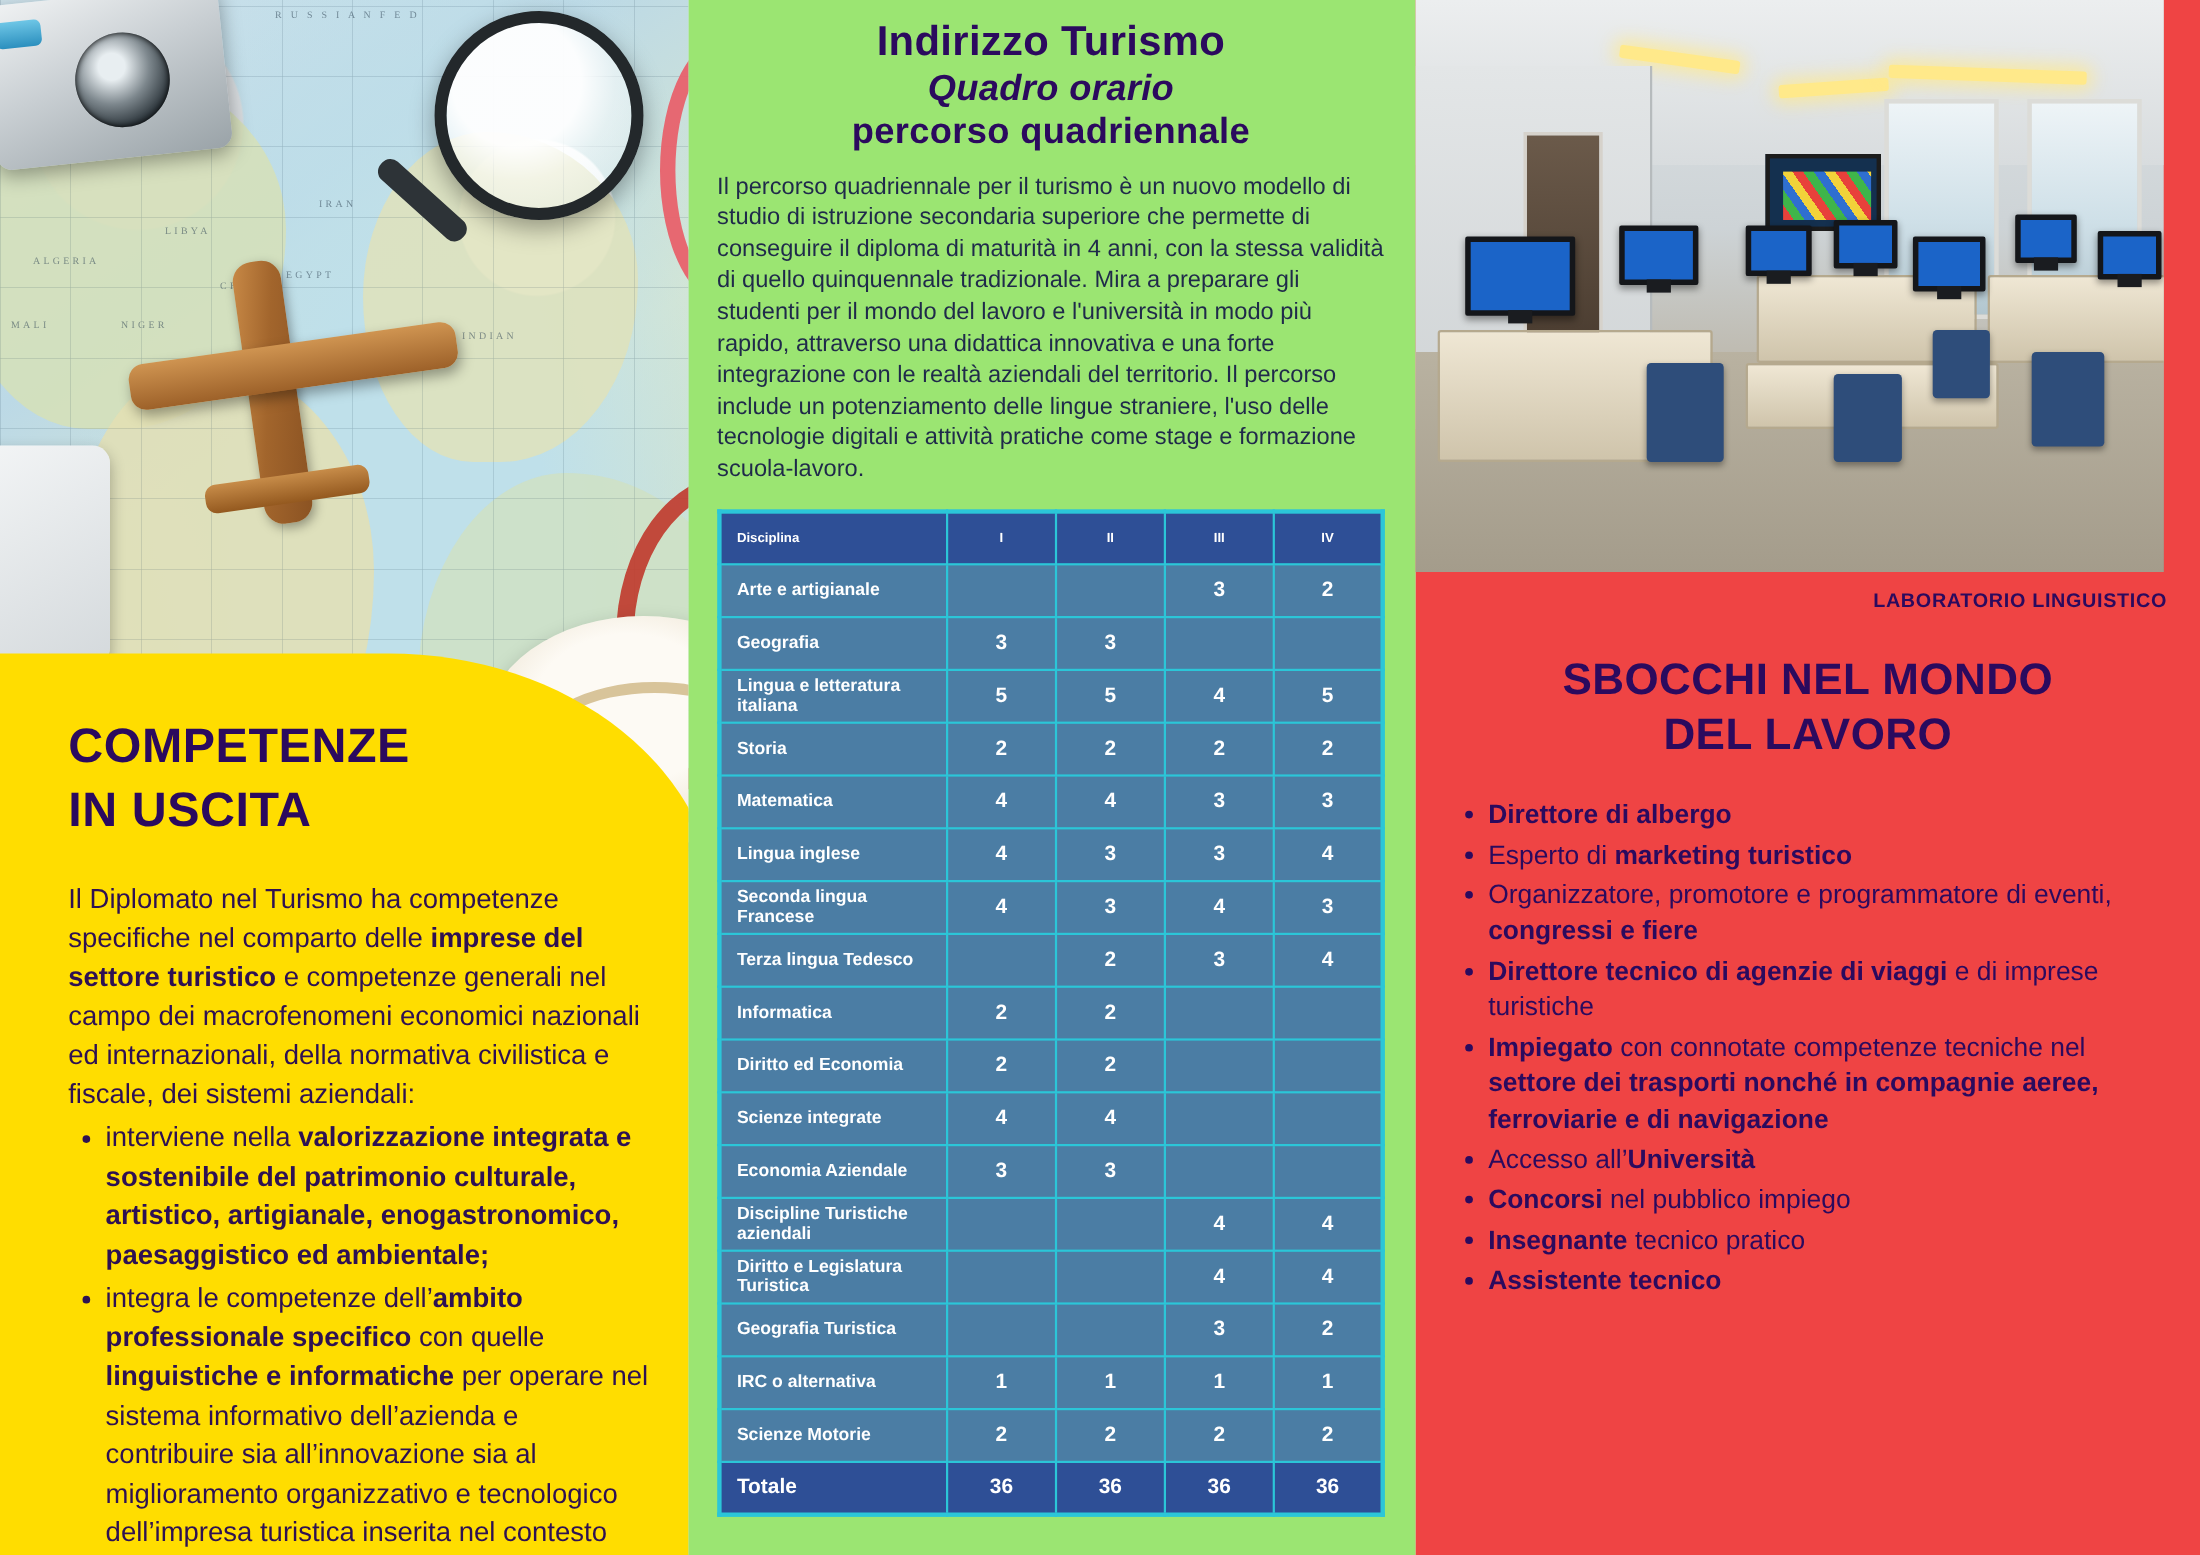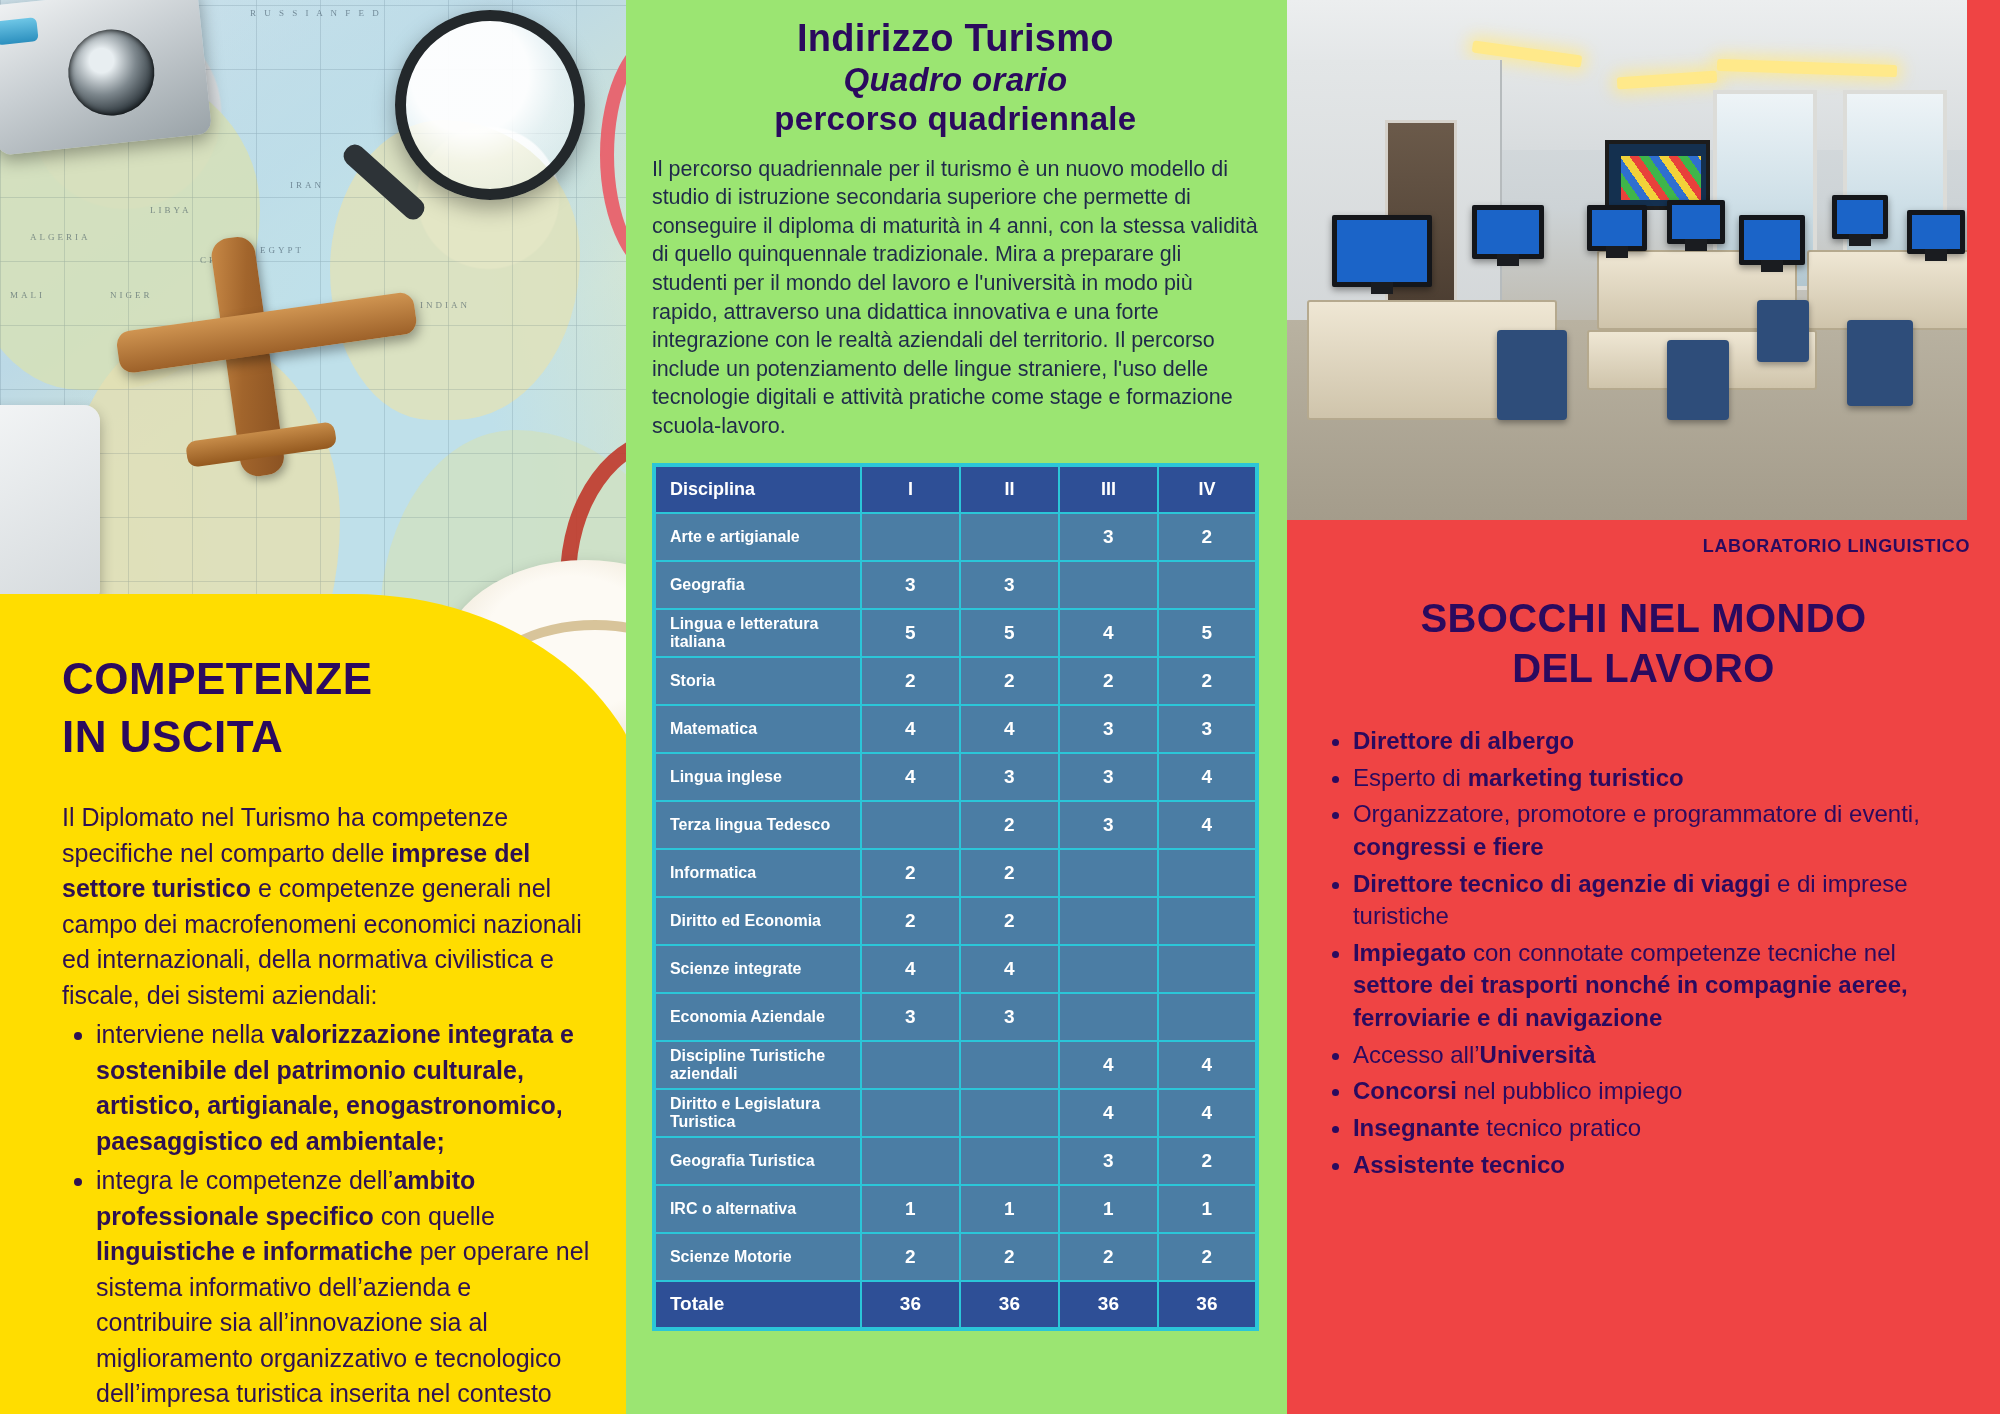--- a/index.html
+++ b/index.html
@@ -138,21 +138,21 @@
   }
 
   table.orario{
     margin-top:22px; width:603px; border-collapse:collapse;
     border:4px solid #2bc6d8; table-layout:fixed;
   }
   table.orario th, table.orario td{
     border:2px solid #2bc6d8; color:#ffffff;
     background:#4b7da4; font-size:16px; font-weight:bold; height:48px;
   }
-  table.orario th{ background:#2e4f96; font-size:18px; }
+  table.orario th{ background:#2e4f96; font-size:12px; }
   table.orario th.disc, table.orario td.disc{ text-align:left; padding-left:14px; }
   table.orario td.num{ text-align:center; font-size:19px; }
   table.orario tr.total th, table.orario tr.total td{ background:#2e4f96; font-size:19px; }
   col.c-disc{ width:207px; }
   col.c-n{ width:99px; }
 
   
   .col-right{ position:relative; width:744px; height:1414px; background:#ef4444; }
   .lab-photo{
     position:relative; width:680px; height:520px; overflow:hidden;
@@ -340,20 +340,27 @@
             <td class="num">3</td>
           </tr>
           <tr>
             <td class="disc">Lingua inglese</td>
             <td class="num">4</td>
             <td class="num">3</td>
             <td class="num">3</td>
             <td class="num">4</td>
           </tr>
           <tr>
+            <td class="disc">Seconda lingua Francese</td>
+            <td class="num">4</td>
+            <td class="num">3</td>
+            <td class="num">4</td>
+            <td class="num">3</td>
+          </tr>
+          <tr>
             <td class="disc">Terza lingua Tedesco</td>
             <td class="num"></td>
             <td class="num">2</td>
             <td class="num">3</td>
             <td class="num">4</td>
           </tr>
           <tr>
             <td class="disc">Informatica</td>
             <td class="num">2</td>
             <td class="num">2</td>

